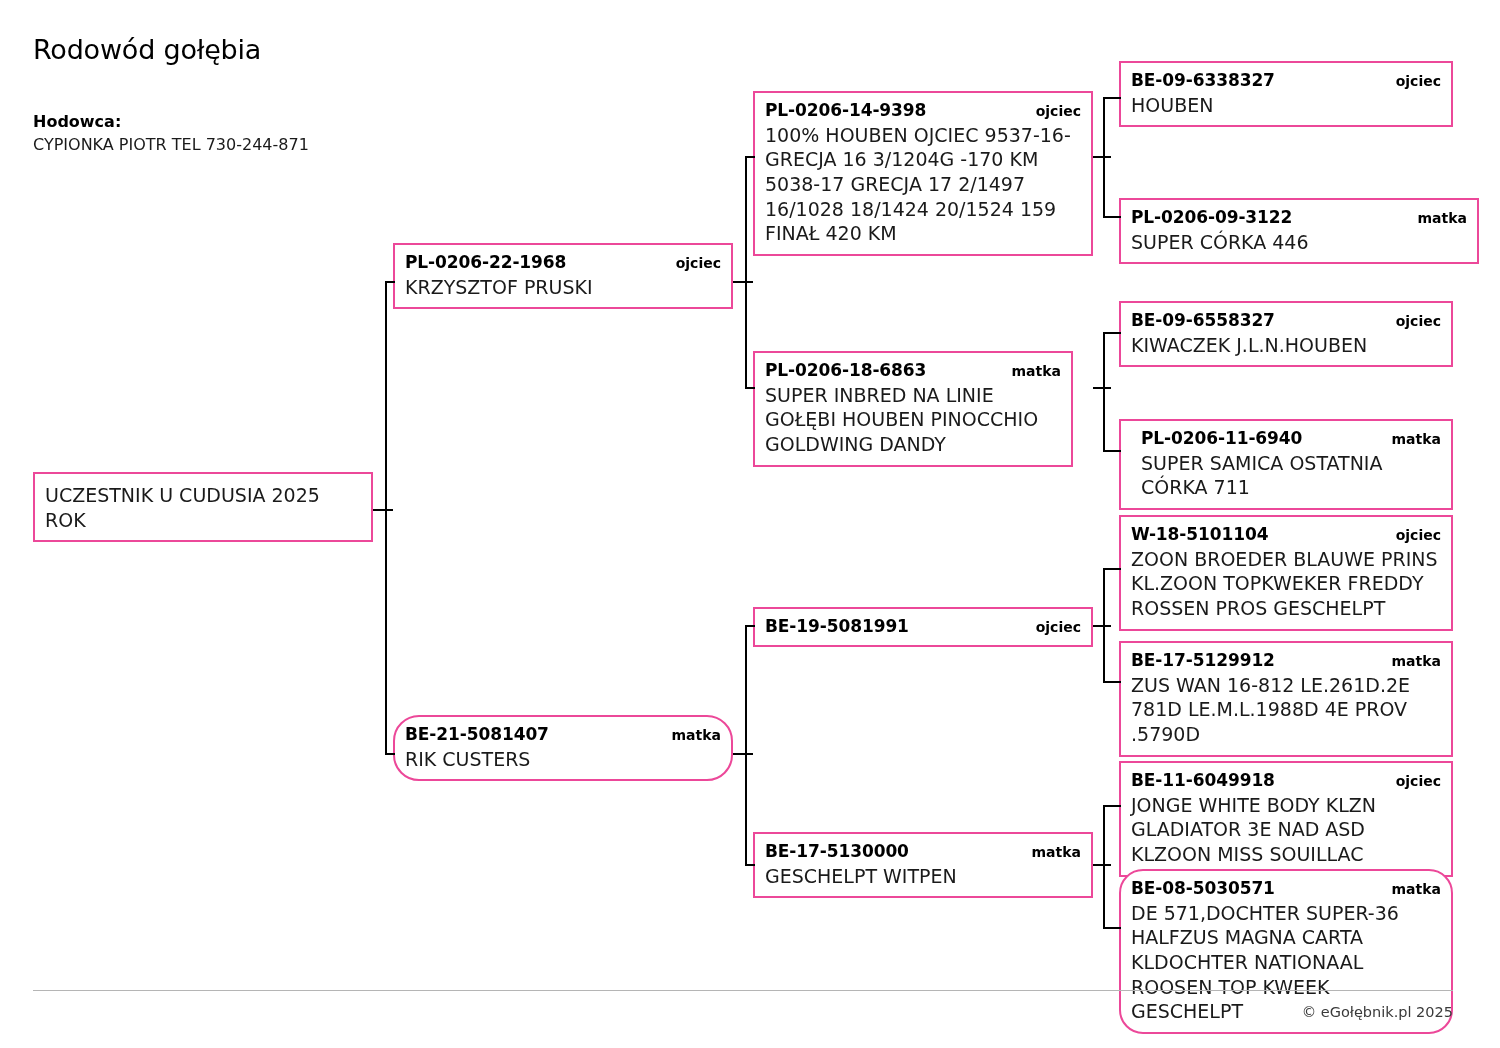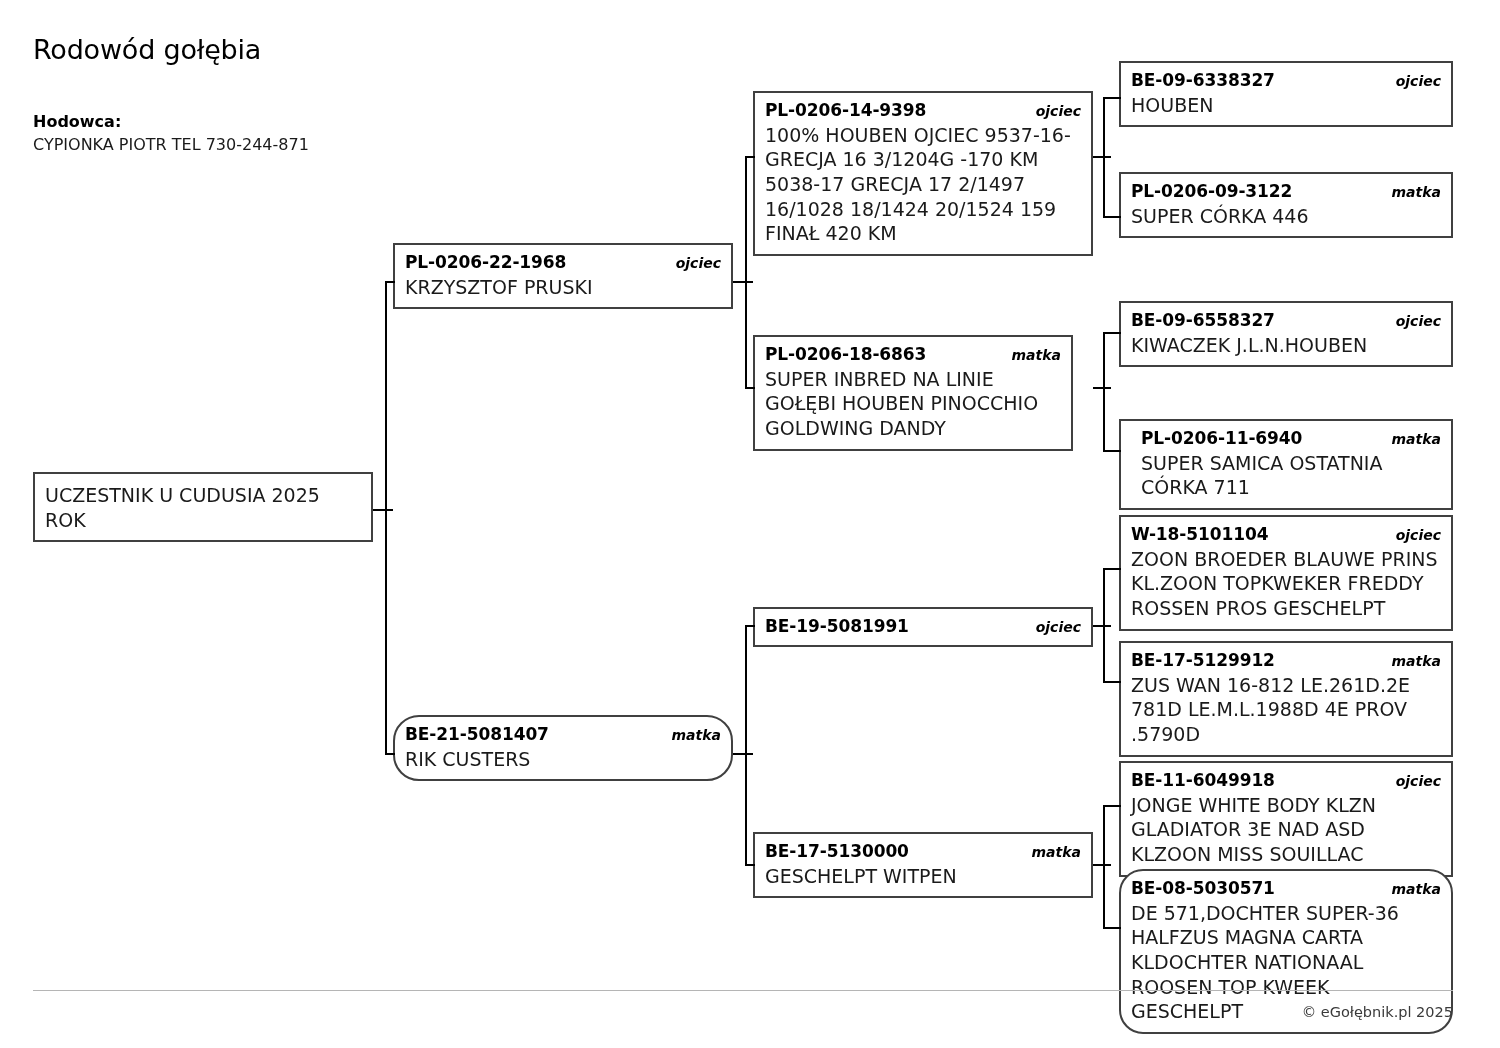--- a/index.html
+++ b/index.html
@@ -49,21 +49,21 @@
   .breeder-name {
     font-size: 16px;
     font-weight: normal;
     color: #1a1a1a;
     display: block;
   }
 
   
   .node {
     position: absolute;
-    border: 2px solid #404040;
+    border: 2px solid #ec4899;
     background: #ffffff;
     padding: 7px 10px 8px 10px;
   }
   .node-head {
     display: flex;
     align-items: baseline;
     justify-content: space-between;
     gap: 12px;
   }
   .node-ring {
@@ -73,21 +73,20 @@
     white-space: nowrap;
     letter-spacing: -0.1px;
   }
   .node-role {
     font-size: 14px;
     font-weight: bold;
     color: #000000;
     white-space: nowrap;
     text-align: right;
     line-height: 1.25;
-    font-style: italic;
   }
   .node-desc {
     font-size: 19px;
     font-weight: normal;
     color: #1a1a1a;
     line-height: 1.3;
     margin-top: 2px;
     white-space: pre-line;
   }
   .node-desc:empty { display: none; }
@@ -150,21 +149,21 @@
   </div>
 
   <div class="node" style="left:753px; top:91px; width:340px;">
     <div class="node-head">
       <span class="node-ring">PL-0206-14-9398</span>
       <span class="node-role">ojciec</span>
     </div>
     <div class="node-desc">100% HOUBEN OJCIEC 9537-16- GRECJA 16 3/1204G -170 KM 5038-17 GRECJA 17 2/1497 16/1028 18/1424 20/1524 159 FINAŁ 420 KM</div>
   </div>
 
-  <div class="node" style="left:753px; top:335px; width:320px;">
+  <div class="node" style="left:753px; top:351px; width:320px;">
     <div class="node-head">
       <span class="node-ring">PL-0206-18-6863</span>
       <span class="node-role">matka</span>
     </div>
     <div class="node-desc">SUPER INBRED NA LINIE GOŁĘBI HOUBEN PINOCCHIO GOLDWING DANDY</div>
   </div>
 
   <div class="node" style="left:753px; top:607px; width:340px;">
     <div class="node-head">
       <span class="node-ring">BE-19-5081991</span>
@@ -182,21 +181,21 @@
   </div>
 
   <div class="node" style="left:1119px; top:61px; width:334px;">
     <div class="node-head">
       <span class="node-ring">BE-09-6338327</span>
       <span class="node-role">ojciec</span>
     </div>
     <div class="node-desc">HOUBEN</div>
   </div>
 
-  <div class="node" style="left:1119px; top:172px; width:334px;">
+  <div class="node" style="left:1119px; top:198px; width:360px;">
     <div class="node-head">
       <span class="node-ring">PL-0206-09-3122</span>
       <span class="node-role">matka</span>
     </div>
     <div class="node-desc">SUPER CÓRKA 446</div>
   </div>
 
   <div class="node" style="left:1119px; top:301px; width:334px;">
     <div class="node-head">
       <span class="node-ring">BE-09-6558327</span>

